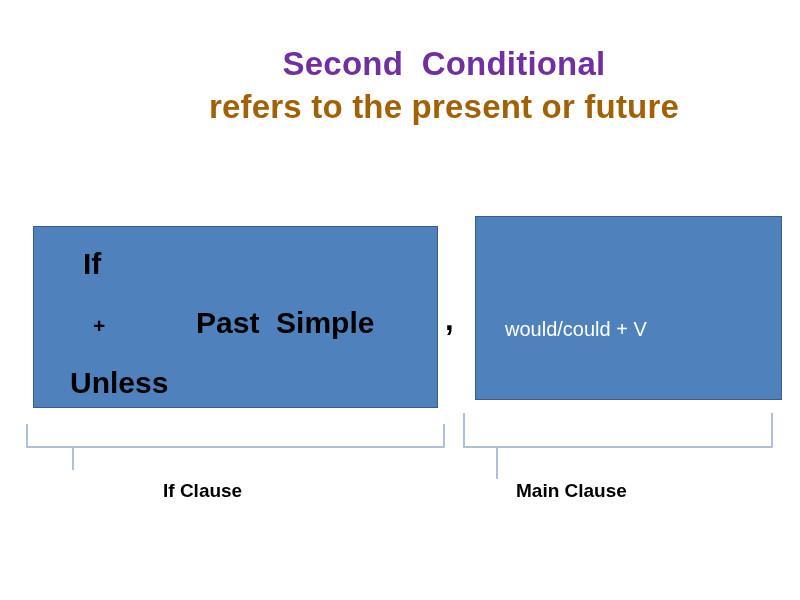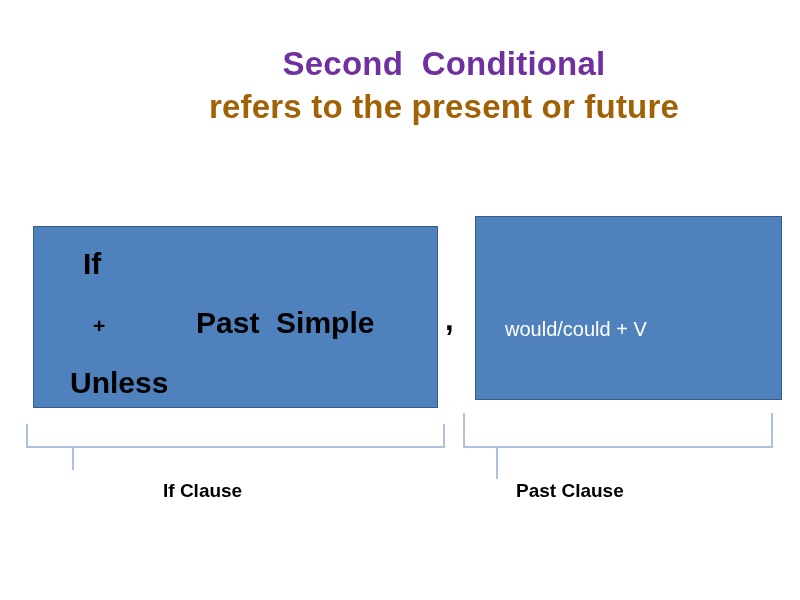--- a/index.html
+++ b/index.html
@@ -176,15 +176,15 @@
     <span class="mainbox-text">would/could + V</span>
   </div>
 
   <div class="bracket" id="bracket-left"></div>
   <div class="bracket-tick" id="tick-left"></div>
 
   <div class="bracket" id="bracket-right"></div>
   <div class="bracket-tick" id="tick-right"></div>
 
   <div class="clause-label" id="label-if-clause">If Clause</div>
-  <div class="clause-label" id="label-main-clause">Past Clause</div>
+  <div class="clause-label" id="label-main-clause">Main Clause</div>
 
 </div>
 
 </body></html>

